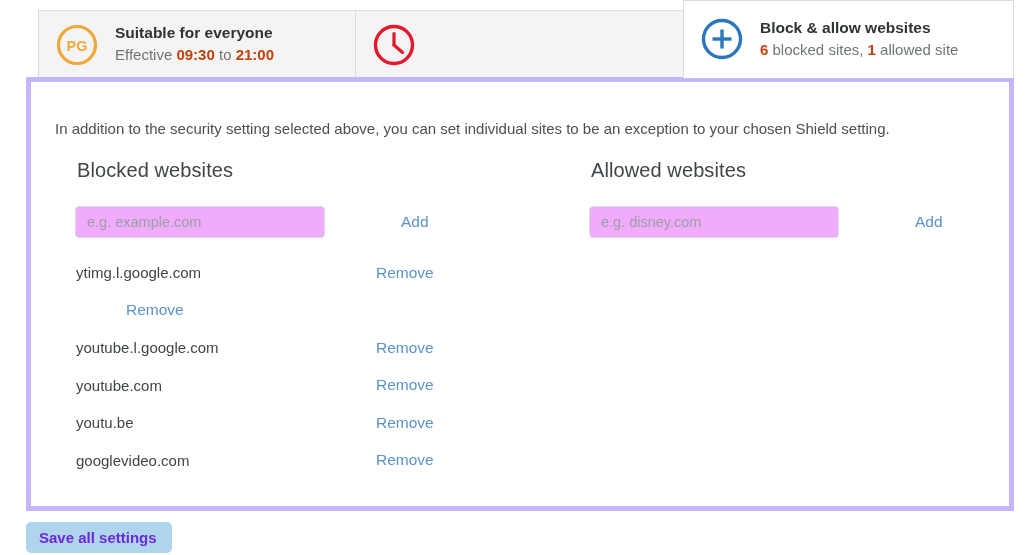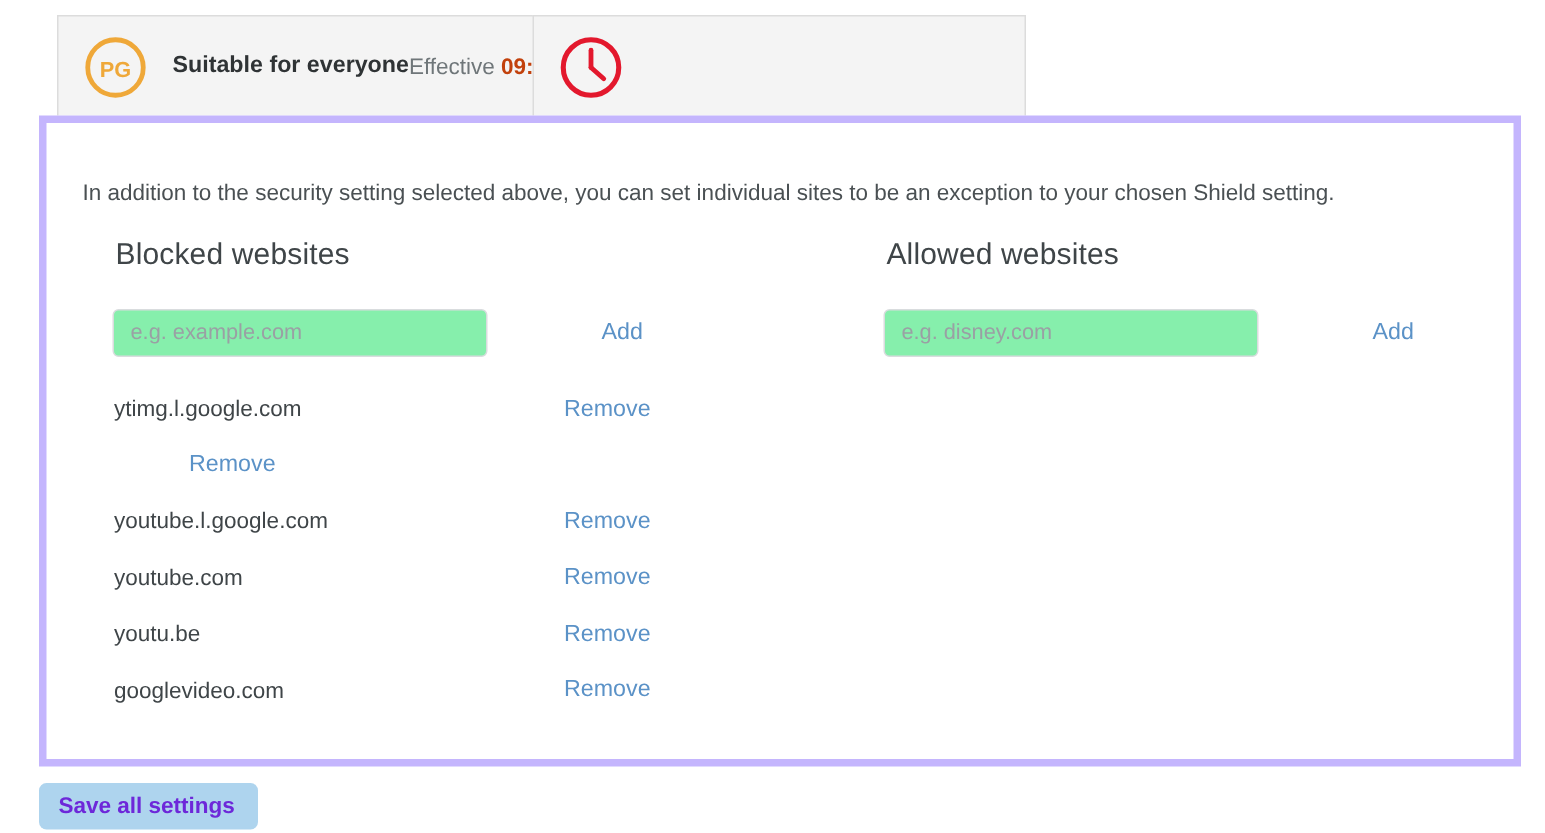--- a/index.html
+++ b/index.html
@@ -63,21 +63,21 @@
     margin-left: 16px;
     margin-right: 16px;
     width: 44px;
     height: 44px;
     display: flex;
     align-items: center;
     justify-content: center;
   }
   .tab-text {
     display: flex;
-    flex-direction: row;
+    flex-direction: column;
     justify-content: center;
     line-height: 1.35;
   }
   .tab-title {
     font-size: 15.5px;
     font-weight: bold;
     color: #2f3335;
     white-space: nowrap;
   }
   .tab-sub {
@@ -144,21 +144,21 @@
     margin-bottom: 16px;
   }
   .site-input {
     box-sizing: border-box;
     width: 250px;
     height: 32px;
     padding: 0 11px;
     font-size: 14.5px;
     font-family: "Liberation Sans", sans-serif;
     color: #3f4548;
-    background: #86efac;
+    background: #f0abfc;
     border: 1px solid #d9dcde;
     border-radius: 4px;
     outline: none;
   }
   .site-input::placeholder {
     color: #9aa0a4;
     opacity: 1;
   }
   .link {
     color: #5b92c7;
@@ -232,20 +232,33 @@
   <div class="tab inactive-2">
     <span class="tab-icon">
       <svg width="44" height="44" viewBox="0 0 44 44" aria-hidden="true">
         <circle cx="22" cy="22" r="18.5" fill="none" stroke="#e3182d" stroke-width="3.4"></circle>
         <line x1="22" y1="22" x2="22" y2="10.5" stroke="#e3182d" stroke-width="3.2" stroke-linecap="round"></line>
         <line x1="22" y1="22" x2="30.5" y2="29.5" stroke="#e3182d" stroke-width="3.2" stroke-linecap="round"></line>
       </svg>
     </span>
   </div>
 
+  <div class="tab active">
+    <span class="tab-icon">
+      <svg width="44" height="44" viewBox="0 0 44 44" aria-hidden="true">
+        <circle cx="22" cy="22" r="18.5" fill="none" stroke="#2b76bc" stroke-width="3.4"></circle>
+        <line x1="22" y1="12.5" x2="22" y2="31.5" stroke="#2b76bc" stroke-width="3.4" stroke-linecap="butt"></line>
+        <line x1="12.5" y1="22" x2="31.5" y2="22" stroke="#2b76bc" stroke-width="3.4" stroke-linecap="butt"></line>
+      </svg>
+    </span>
+    <span class="tab-text">
+      <span class="tab-title">Block &amp; allow websites</span>
+      <span class="tab-sub"><b>6</b><span> blocked sites, </span><b>1</b><span> allowed site</span></span>
+    </span>
+  </div>
 
 </div>
 
 <div class="panel">
 
   <div class="intro">In addition to the security setting selected above, you can set individual sites to be an exception to your chosen Shield setting.</div>
 
   <div class="cols">
 
     <div class="col">

